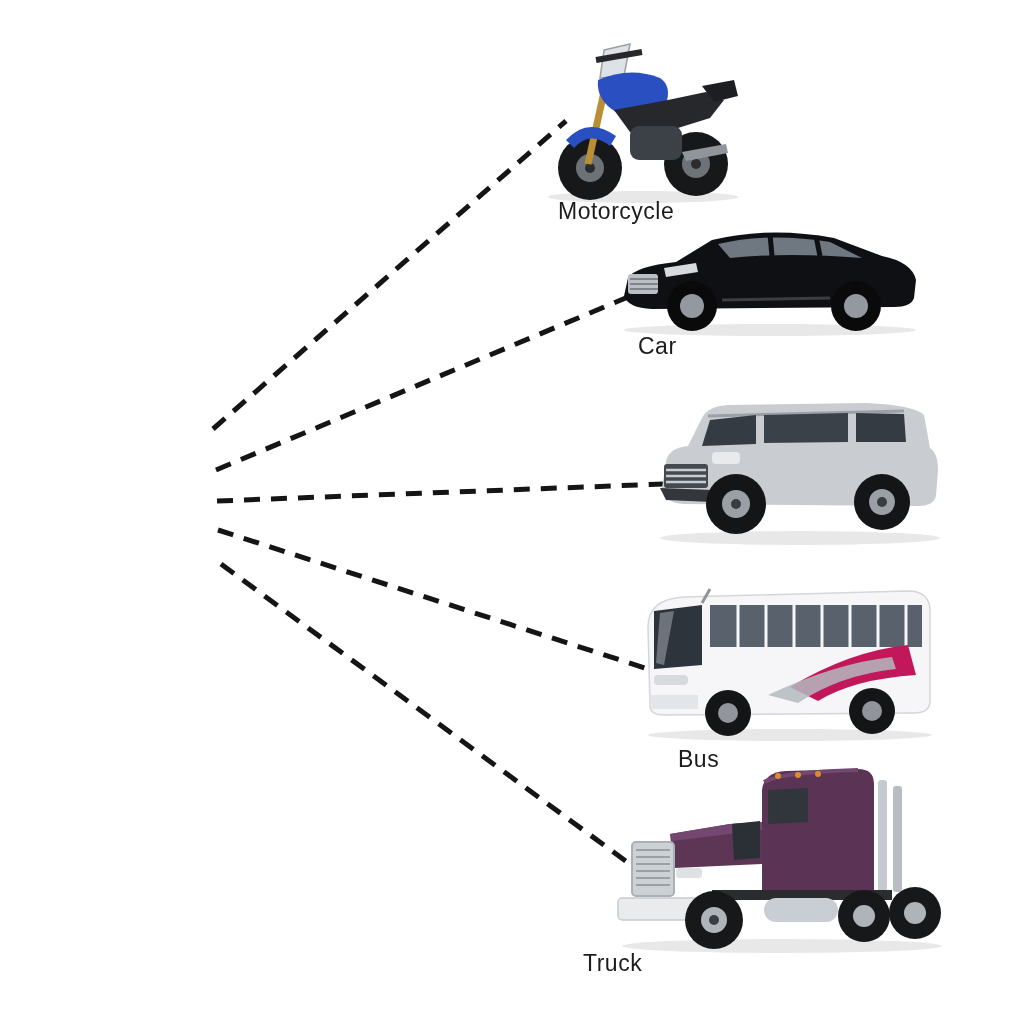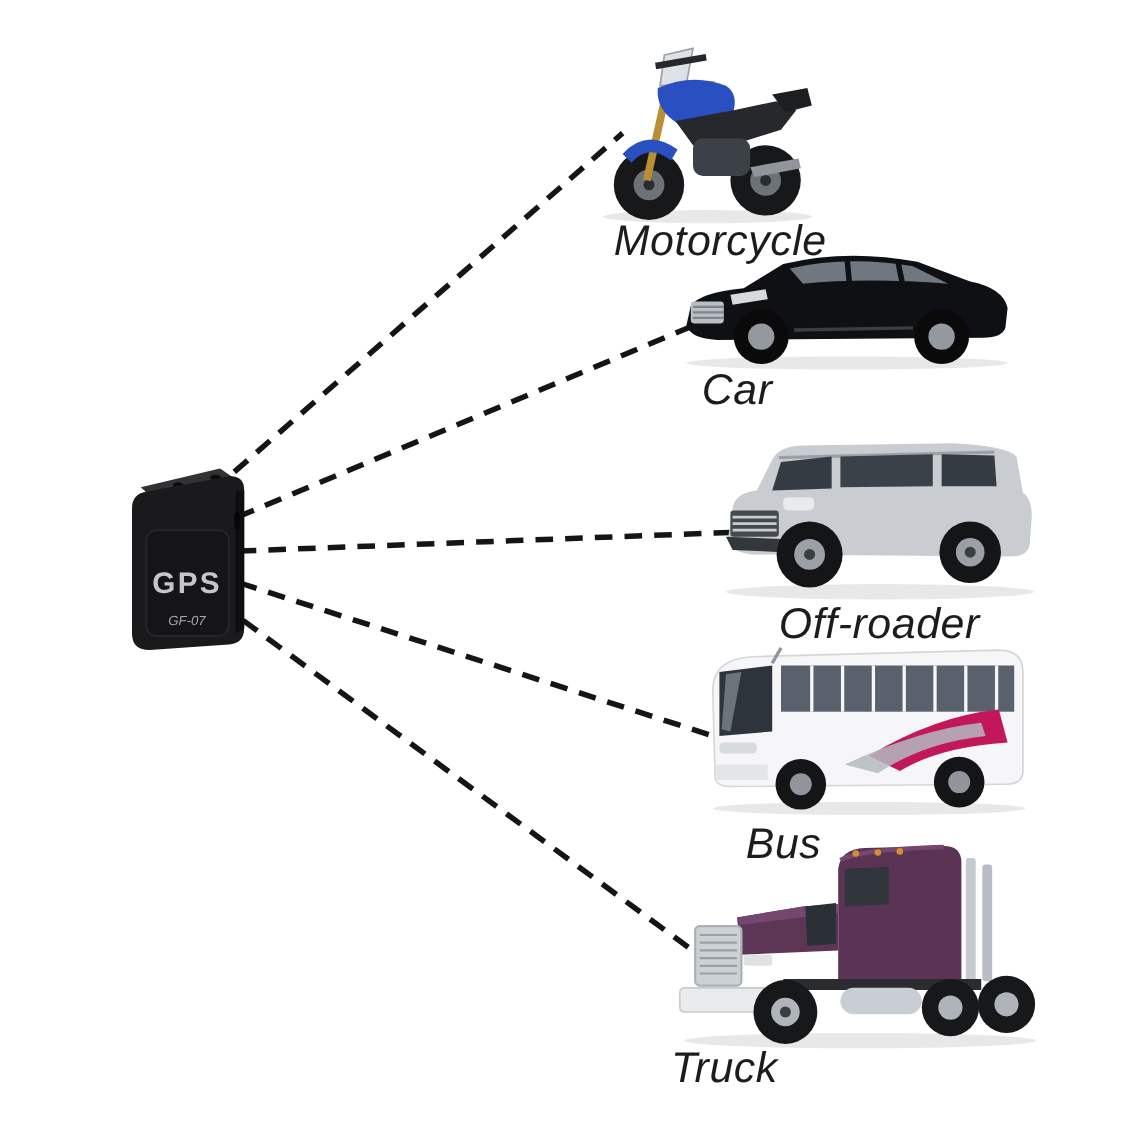--- a/index.html
+++ b/index.html
@@ -11,25 +11,24 @@
   #canvas {
     position: relative;
     width: 1024px;
     height: 1024px;
     background: #ffffff;
     overflow: hidden;
   }
   .abs { position: absolute; }
   .vehicle-label {
     position: absolute;
-    font-size: 39px;
+    font-size: 23px;
     color: #1c1c1c;
     letter-spacing: 0.5px;
     white-space: nowrap;
-    font-style: italic;
   }
   #lines-overlay {
     position: absolute;
     left: 0; top: 0;
     width: 1024px; height: 1024px;
     pointer-events: none;
   }
   svg { display: block; }
 </style>
 </head>
@@ -38,33 +37,20 @@
 <div id="canvas">
 
   <svg id="lines-overlay" viewBox="0 0 1024 1024">
     <line stroke-dasharray="16 11" stroke-width="5" x1="213" y1="429" x2="566" y2="121" stroke="#151515"></line>
     <line stroke-dasharray="16 11" stroke-width="5" x1="216" y1="470" x2="628" y2="297" stroke="#151515"></line>
     <line stroke-dasharray="16 11" stroke-width="5" x1="217" y1="501" x2="664" y2="484" stroke="#151515"></line>
     <line stroke-dasharray="16 11" stroke-width="5" x1="218" y1="530" x2="648" y2="669" stroke="#151515"></line>
     <line stroke-dasharray="16 11" stroke-width="5" x1="221" y1="564" x2="646" y2="876" stroke="#151515"></line>
   </svg>
 
-  <div class="abs" style="left:110px; top:416px; width:120px; height:178px;">
-    <svg width="120" height="178" viewBox="0 0 120 178">
-      <path d="M18 27 L90 10 L112 25 L32 40 Z" fill="#323234"></path>
-      <ellipse cx="52" cy="25" rx="5" ry="2.5" fill="#0c0c0d"></ellipse>
-      <ellipse cx="86" cy="18" rx="5" ry="2.5" fill="#0c0c0d"></ellipse>
-      <path d="M10 46 Q10 33 23 31 L98 17 Q112 16 112 30 L112 155 Q112 169 98 170 L26 175 Q10 175 10 160 Z" fill="#1a1a1c"></path>
-      <path d="M104 30 L112 30 L112 155 L104 160 Z" fill="#0e0e10"></path>
-      <rect x="103" y="50" width="5" height="15" rx="2" fill="#060607"></rect>
-      <rect x="23" y="66" width="75" height="96" rx="9" fill="#151517" stroke="#28282c" stroke-width="1.5"></rect>
-      <text x="60" y="123" font-size="27" font-weight="bold" letter-spacing="2" fill="#c6c6c8" text-anchor="middle" font-family="Liberation Sans, sans-serif">GPS</text>
-      <text x="60" y="152" font-size="12" font-style="italic" fill="#a9a9ab" text-anchor="middle" font-family="Liberation Sans, sans-serif">GF-07</text>
-    </svg>
-  </div>
 
   <div class="abs" style="left:538px; top:42px; width:210px; height:162px;">
     <svg width="210" height="162" viewBox="0 0 210 162">
       <ellipse cx="105" cy="155" rx="95" ry="6" fill="#e8e8e8"></ellipse>
       <circle cx="52" cy="126" r="32" fill="#17181a"></circle>
       <circle cx="52" cy="126" r="14" fill="#6d7277"></circle>
       <circle cx="52" cy="126" r="5" fill="#2a2c2e"></circle>
       <circle cx="158" cy="122" r="32" fill="#17181a"></circle>
       <circle cx="158" cy="122" r="14" fill="#6d7277"></circle>
       <circle cx="158" cy="122" r="5" fill="#2a2c2e"></circle>
@@ -113,21 +99,20 @@
       <rect x="60" y="62" width="28" height="12" rx="4" fill="#e8eaec"></rect>
       <path d="M8 98 L60 100 L60 112 L14 110 Z" fill="#33373c"></path>
       <circle cx="84" cy="114" r="30" fill="#141517"></circle>
       <circle cx="84" cy="114" r="14" fill="#9aa0a6"></circle>
       <circle cx="84" cy="114" r="5" fill="#3a3e42"></circle>
       <circle cx="230" cy="112" r="28" fill="#141517"></circle>
       <circle cx="230" cy="112" r="13" fill="#9aa0a6"></circle>
       <circle cx="230" cy="112" r="5" fill="#3a3e42"></circle>
     </svg>
   </div>
-  <div class="vehicle-label" style="left:708px; top:546px;">Off-roader</div>
 
   <div class="abs" style="left:640px; top:583px; width:298px; height:160px;">
     <svg width="298" height="160" viewBox="0 0 298 160">
       <ellipse cx="150" cy="152" rx="142" ry="6" fill="#e8e8e8"></ellipse>
       <path d="M10 122 L8 44 Q8 16 44 14 L268 8 Q290 8 290 28 L290 118 Q290 130 274 130 L24 132 Q10 132 10 122 Z" fill="#f6f6f8" stroke="#d4d6d9" stroke-width="1.5"></path>
       <path d="M14 28 L62 22 L62 82 L14 86 Z" fill="#2e343b"></path>
       <path d="M20 30 L34 28 L24 82 L16 80 Z" fill="#aab2ba" opacity="0.5"></path>
       <rect x="70" y="22" width="212" height="42" fill="#59626c"></rect>
       <path d="M98 22 L98 64 M126 22 L126 64 M154 22 L154 64 M182 22 L182 64 M210 22 L210 64 M238 22 L238 64 M266 22 L266 64" stroke="#f6f6f8" stroke-width="3"></path>
       <path d="M150 104 Q210 68 268 62 L276 92 Q214 96 178 118 Z" fill="#c2185b"></path>
@@ -165,15 +150,15 @@
       <rect x="152" y="138" width="74" height="24" rx="12" fill="#c8ced4"></rect>
       <circle cx="102" cy="160" r="29" fill="#17181a"></circle>
       <circle cx="102" cy="160" r="13" fill="#aeb4ba"></circle>
       <circle cx="102" cy="160" r="5" fill="#3a3e42"></circle>
       <circle cx="252" cy="156" r="26" fill="#17181a"></circle>
       <circle cx="252" cy="156" r="11" fill="#aeb4ba"></circle>
       <circle cx="303" cy="153" r="26" fill="#17181a"></circle>
       <circle cx="303" cy="153" r="11" fill="#aeb4ba"></circle>
     </svg>
   </div>
-  <div class="vehicle-label" style="left:610px; top:950px;">Truck</div>
+  <div class="vehicle-label" style="left:583px; top:950px;">Truck</div>
 
 </div>
 
 </body></html>

